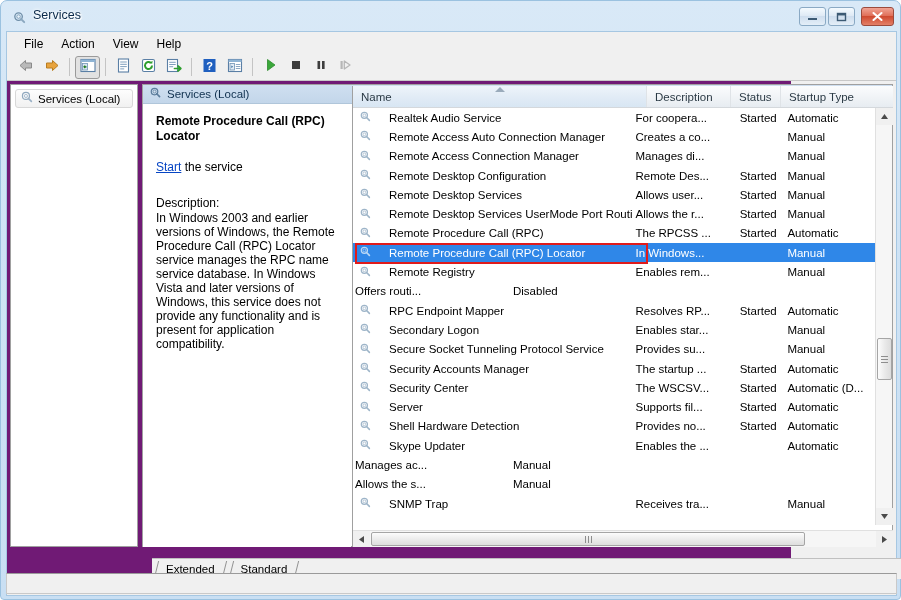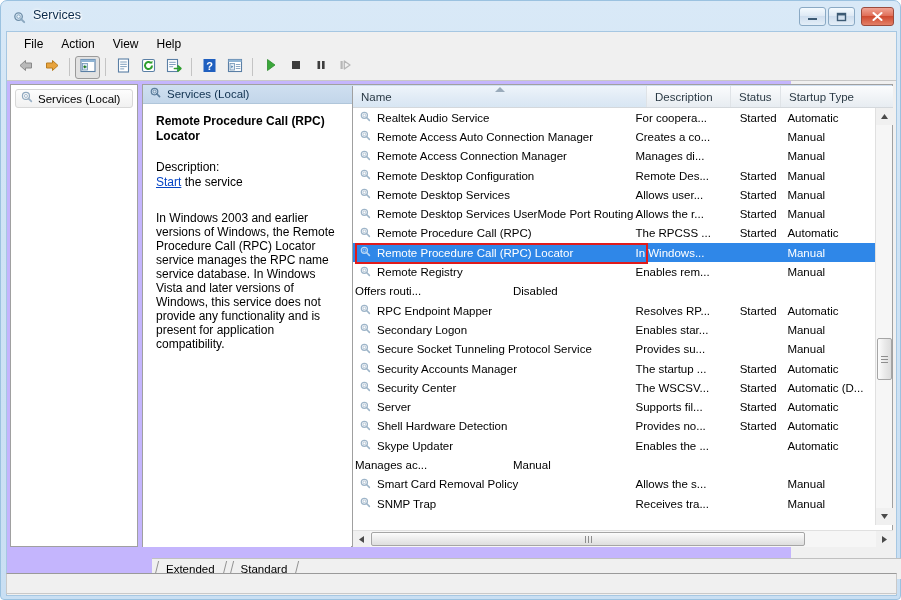--- a/index.html
+++ b/index.html
@@ -97,21 +97,21 @@
     border-radius: 3px;
   }
   .tb-sep {
     width: 1px; height: 18px; background: #c4c4c4; margin: 0 5px;
   }
 
   
   #body-area {
     position: absolute; left: 0; top: 49px;
     width: 784px; height: 501px;
-    background: #c4b5fd;
+    background: #701a75;
     text-decoration: underline;
   }
 
   
   #tree-pane {
     position: absolute; left: 3px; top: 3px;
     width: 128px; height: 463px;
     background: #ffffff;
     border: 1px solid #a0a0a0;
   }
@@ -220,21 +220,21 @@
     display: flex; align-items: center;
     height: 19.3px;
     font-size: 11.5px; color: #000;
     cursor: default;
   }
   .lv-row.selected { background: #2f87e8; color: #ffffff; }
   .cell-name {
     width: 294px; display: flex; align-items: center;
     padding-left: 6px; overflow: hidden; white-space: nowrap;
   }
-  .cell-name .nm { margin-left: 5px; }
+  .cell-name .nm { margin-left: 17px; }
   .cell-desc {
     width: 84px; padding-left: 2px; overflow: hidden; white-space: nowrap;
   }
   .cell-status {
     width: 50px; padding-left: 2px; overflow: hidden; white-space: nowrap; margin-left: 24px;
   }
   .cell-startup {
     width: 95px; padding-left: 2px; overflow: hidden; white-space: nowrap;
   }
 
@@ -537,22 +537,22 @@
               <circle cx="6.8" cy="6.8" r="4" fill="none" stroke="#5c7d9c" stroke-width="1.5"></circle>
               <circle cx="6.8" cy="6.8" r="1.8" fill="#d5e3f0" stroke="#5c7d9c" stroke-width="0.9"></circle>
               <path d="M9.5 9.5 L13 13" stroke="#5c7d9c" stroke-width="2" stroke-linecap="round"></path>
             </svg>
           </span>
           <span id="pane-header-label">Services (Local)</span>
         </div>
 
         <div id="details">
           <div id="svc-title">Remote Procedure Call (RPC) Locator</div>
+          <div id="svc-action"><span id="svc-action-link">Start</span><span> the service</span></div>
           <div id="desc-label">Description:</div>
-          <div id="svc-action"><span id="svc-action-link">Start</span><span> the service</span></div>
           <div id="desc-text">In Windows 2003 and earlier versions of Windows, the Remote Procedure Call (RPC) Locator service manages the RPC name service database. In Windows Vista and later versions of Windows, this service does not provide any functionality and is present for application compatibility.</div>
         </div>
 
         <div id="listview">
 
           <div id="lv-header">
             <div class="lv-col sorted" id="col-name">
               <span class="sort-arrow"></span>
               <span>Name</span>
             </div>
@@ -795,28 +795,20 @@
                   <span class="cell-desc">Enables the ...</span>
                   <span class="cell-status"></span>
                   <span class="cell-startup">Automatic</span>
                 </div>
                 <div class="lv-row">
                   <span class="cell-desc">Manages ac...</span>
                   <span class="cell-status"></span>
                   <span class="cell-startup">Manual</span>
                 </div>
                 <div class="lv-row">
-                  <span class="cell-name">
-                    <span><svg width="13" height="13" viewBox="0 0 16 16">
-                        <circle cx="6.6" cy="6.6" r="3.8" fill="none" stroke="#9db4c8" stroke-width="1.5"></circle>
-                        <circle cx="6.6" cy="6.6" r="1.7" fill="#ffffff" stroke="#9db4c8" stroke-width="0.9"></circle>
-                        <path d="M9.3 9.3 L12.8 12.8" stroke="#9db4c8" stroke-width="1.9" stroke-linecap="round"></path>
-                      </svg></span>
-                    <span class="nm">Smart Card Removal Policy</span>
-                  </span>
                   <span class="cell-desc">Allows the s...</span>
                   <span class="cell-status"></span>
                   <span class="cell-startup">Manual</span>
                 </div>
                 <div class="lv-row">
                   <span class="cell-name">
                     <span><svg width="13" height="13" viewBox="0 0 16 16">
                         <circle cx="6.6" cy="6.6" r="3.8" fill="none" stroke="#9db4c8" stroke-width="1.5"></circle>
                         <circle cx="6.6" cy="6.6" r="1.7" fill="#ffffff" stroke="#9db4c8" stroke-width="0.9"></circle>
                         <path d="M9.3 9.3 L12.8 12.8" stroke="#9db4c8" stroke-width="1.9" stroke-linecap="round"></path>

